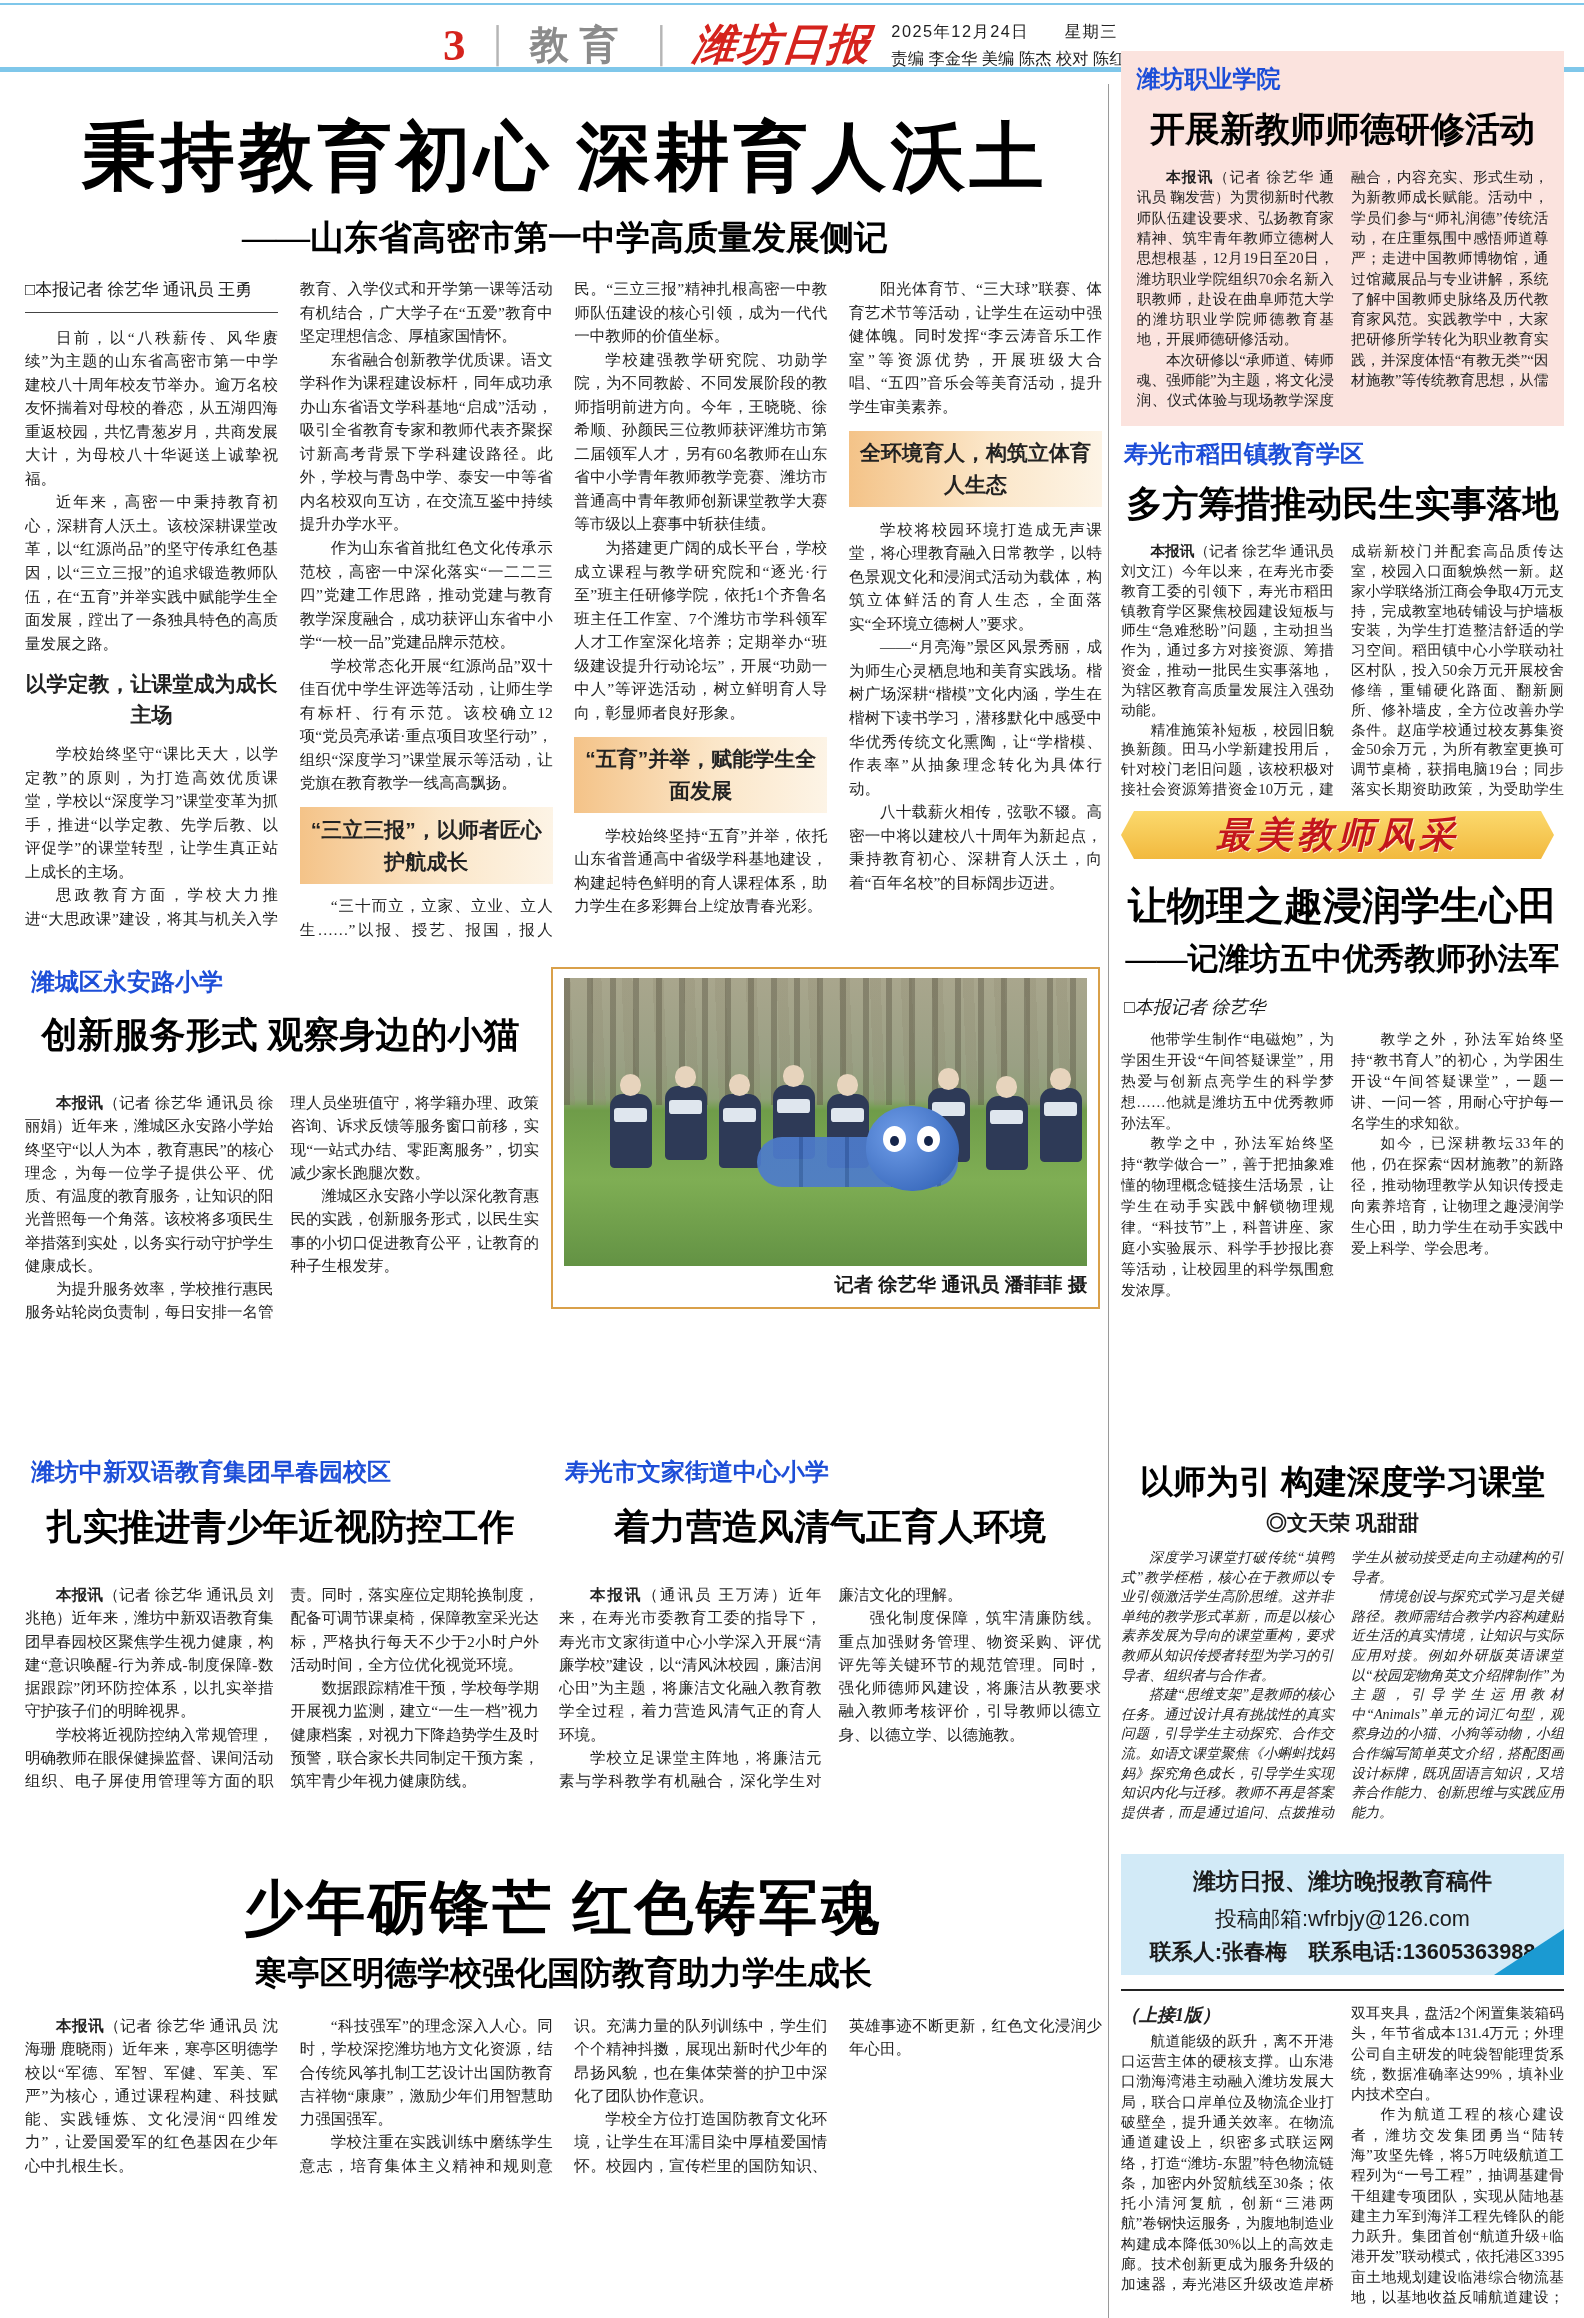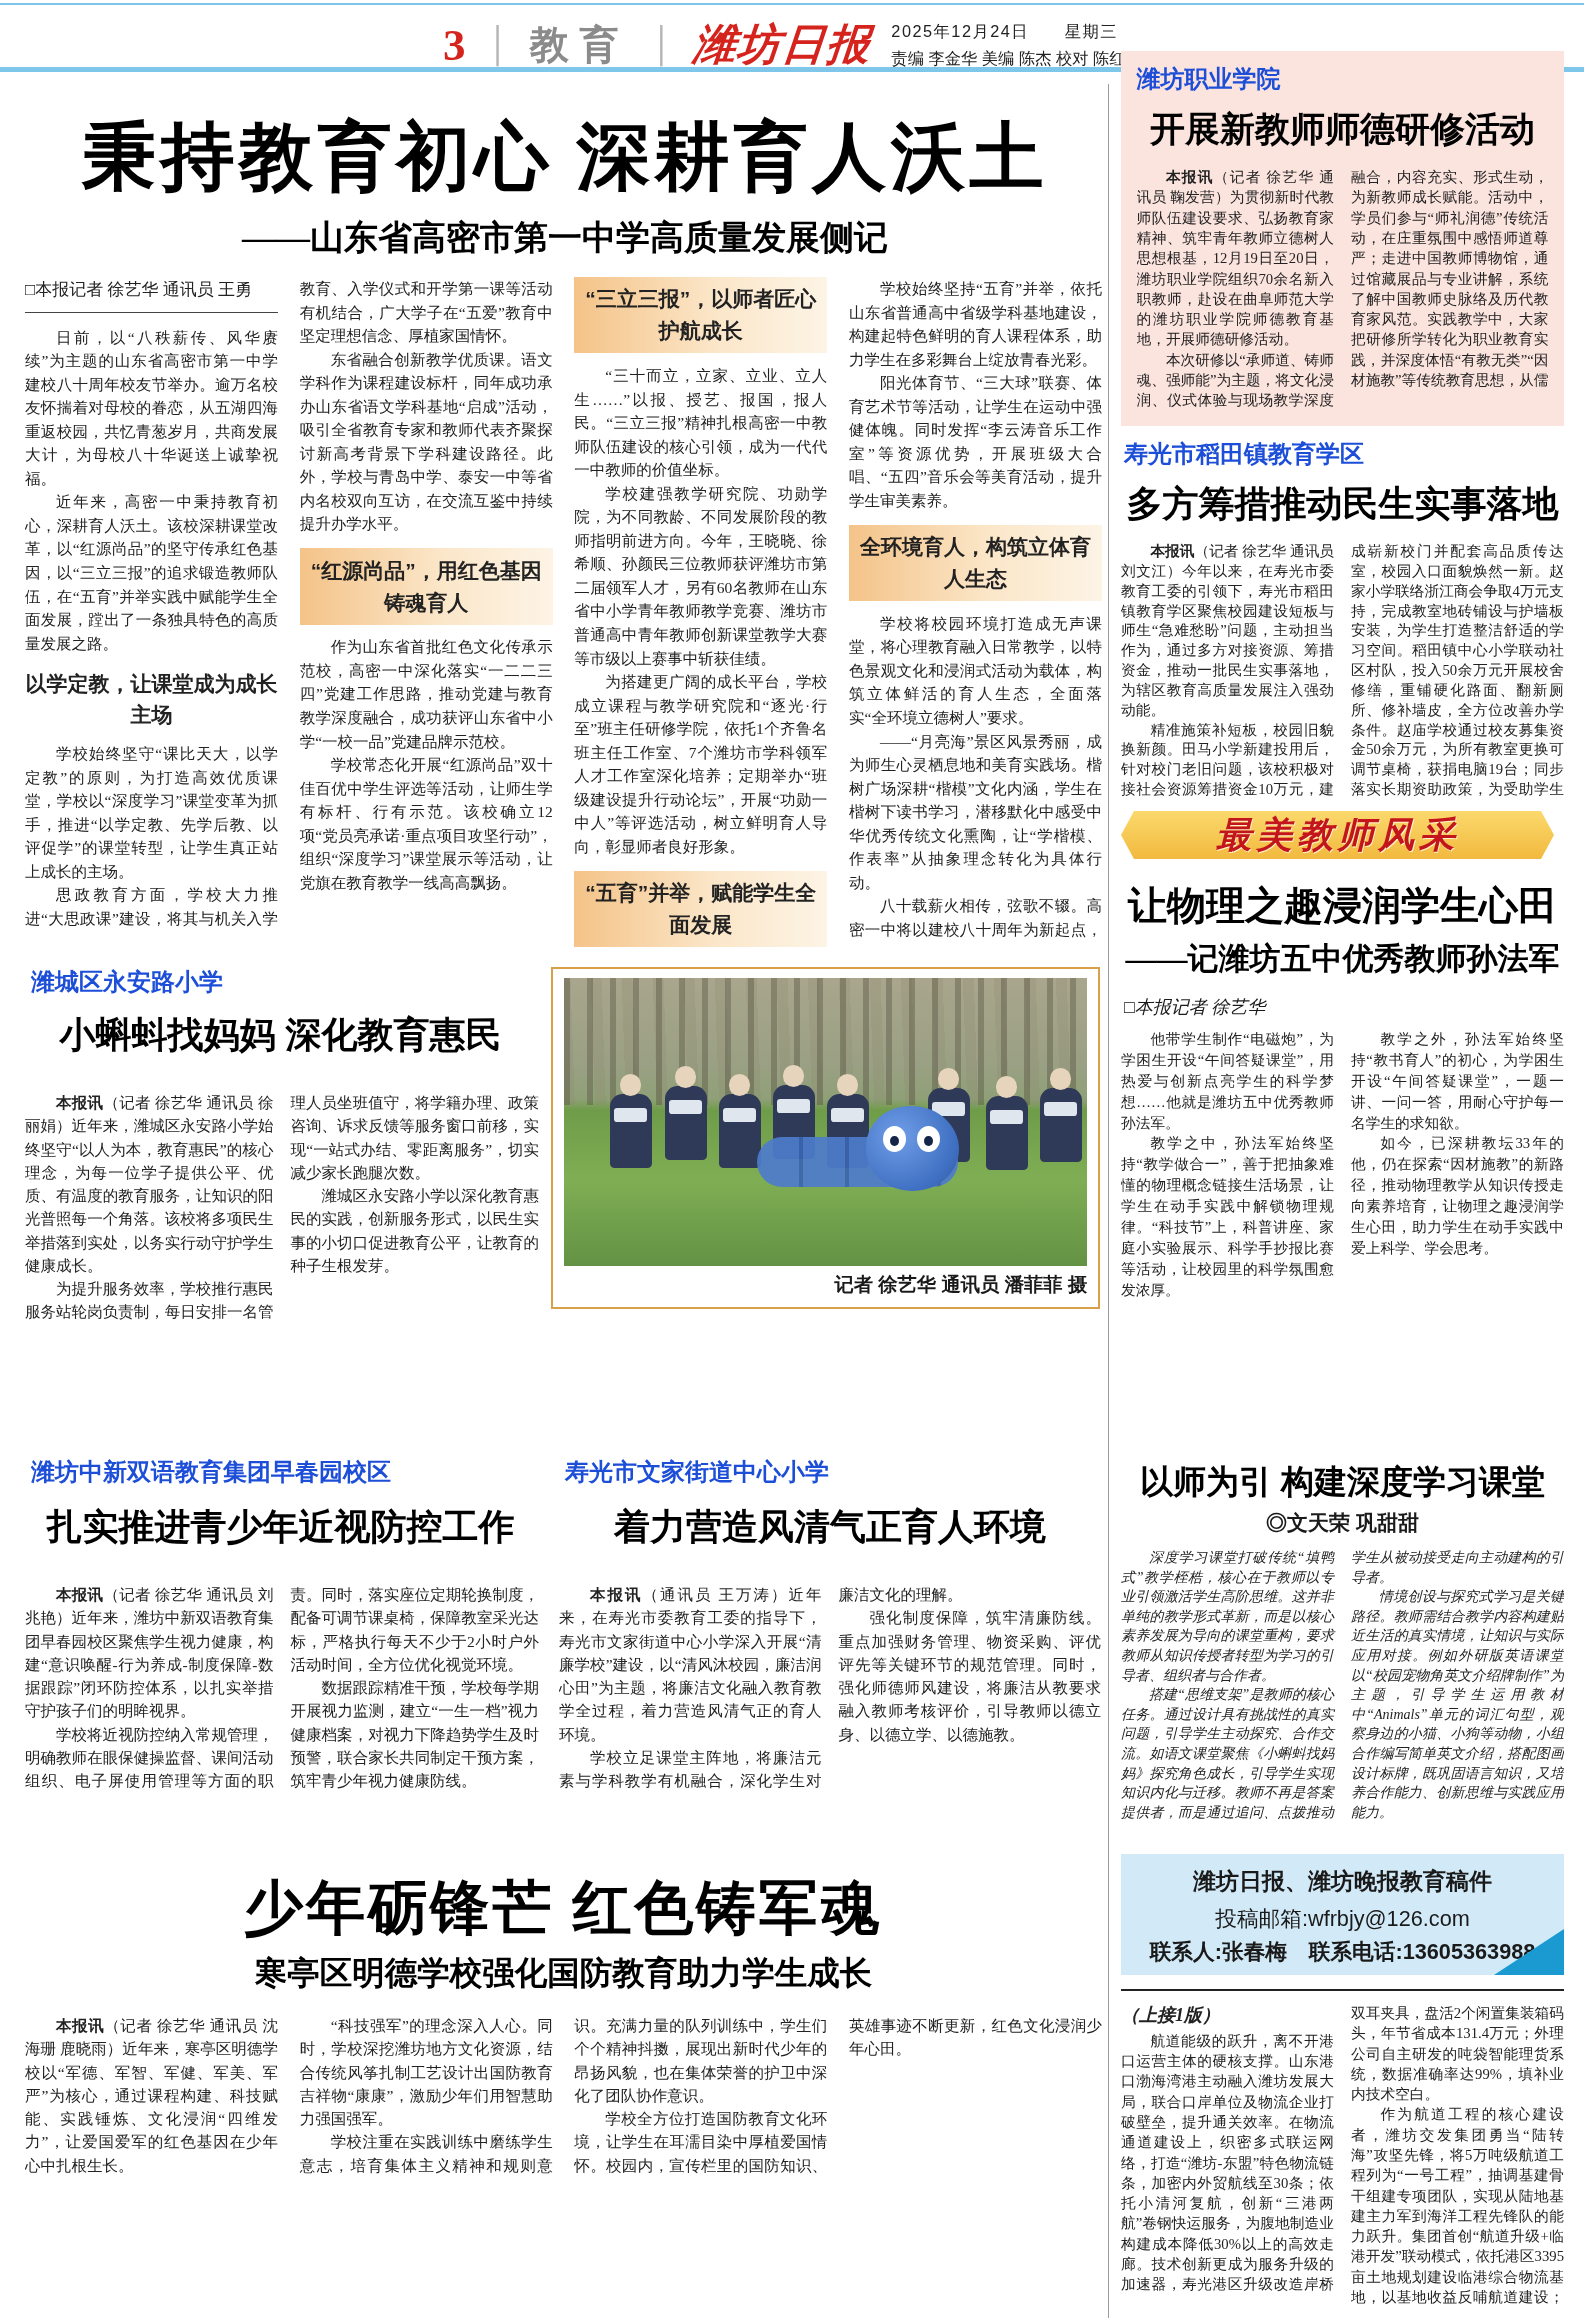--- a/index.html
+++ b/index.html
@@ -96,38 +96,37 @@
   <div class="abs serif-title" style="left:31px;top:215px;width:1068px;font-size:34px;font-weight:bold;">——山东省高密市第一中学高质量发展侧记</div>
 
   <div class="abs body-text cols4" style="left:25px;top:277px;width:1077px;height:672px;font-size:15.5px;line-height:1.52;">
     <div class="byline-main">□本报记者 徐艺华 通讯员 王勇</div>
     <p>日前，以“八秩薪传、风华赓续”为主题的山东省高密市第一中学建校八十周年校友节举办。逾万名校友怀揣着对母校的眷恋，从五湖四海重返校园，共忆青葱岁月，共商发展大计，为母校八十华诞送上诚挚祝福。</p>
     <p>近年来，高密一中秉持教育初心，深耕育人沃土。该校深耕课堂改革，以“红源尚品”的坚守传承红色基因，以“三立三报”的追求锻造教师队伍，在“五育”并举实践中赋能学生全面发展，蹚出了一条独具特色的高质量发展之路。</p>
     <div class="sub-h">以学定教，让课堂成为成长主场</div>
     <p>学校始终坚守“课比天大，以学定教”的原则，为打造高效优质课堂，学校以“深度学习”课堂变革为抓手，推进“以学定教、先学后教、以评促学”的课堂转型，让学生真正站上成长的主场。</p>
     <p>思政教育方面，学校大力推进“大思政课”建设，将其与机关入学教育、入学仪式和开学第一课等活动有机结合，广大学子在“五爱”教育中坚定理想信念、厚植家国情怀。</p>
     <p>东省融合创新教学优质课。语文学科作为课程建设标杆，同年成功承办山东省语文学科基地“启成”活动，吸引全省教育专家和教师代表齐聚探讨新高考背景下学科建设路径。此外，学校与青岛中学、泰安一中等省内名校双向互访，在交流互鉴中持续提升办学水平。</p>
-    <div class="sub-h orange">“红源尚品”，用红色基因铸魂育人</div>
     <p>作为山东省首批红色文化传承示范校，高密一中深化落实“一二二三四”党建工作思路，推动党建与教育教学深度融合，成功获评山东省中小学“一校一品”党建品牌示范校。</p>
     <p>学校常态化开展“红源尚品”双十佳百优中学生评选等活动，让师生学有标杆、行有示范。该校确立12项“党员亮承诺·重点项目攻坚行动”，组织“深度学习”课堂展示等活动，让党旗在教育教学一线高高飘扬。</p>
     <div class="sub-h orange">“三立三报”，以师者匠心护航成长</div>
     <p>“三十而立，立家、立业、立人生……”以报、授艺、报国，报人民。“三立三报”精神扎根高密一中教师队伍建设的核心引领，成为一代代一中教师的价值坐标。</p>
     <p>学校建强教学研究院、功勋学院，为不同教龄、不同发展阶段的教师指明前进方向。今年，王晓晓、徐希顺、孙颜民三位教师获评潍坊市第二届领军人才，另有60名教师在山东省中小学青年教师教学竞赛、潍坊市普通高中青年教师创新课堂教学大赛等市级以上赛事中斩获佳绩。</p>
     <p>为搭建更广阔的成长平台，学校成立课程与教学研究院和“逐光·行至”班主任研修学院，依托1个齐鲁名班主任工作室、7个潍坊市学科领军人才工作室深化培养；定期举办“班级建设提升行动论坛”，开展“功勋一中人”等评选活动，树立鲜明育人导向，彰显师者良好形象。</p>
     <div class="sub-h orange">“五育”并举，赋能学生全面发展</div>
     <p>学校始终坚持“五育”并举，依托山东省普通高中省级学科基地建设，构建起特色鲜明的育人课程体系，助力学生在多彩舞台上绽放青春光彩。</p>
     <p>阳光体育节、“三大球”联赛、体育艺术节等活动，让学生在运动中强健体魄。同时发挥“李云涛音乐工作室”等资源优势，开展班级大合唱、“五四”音乐会等美育活动，提升学生审美素养。</p>
     <div class="sub-h orange">全环境育人，构筑立体育人生态</div>
     <p>学校将校园环境打造成无声课堂，将心理教育融入日常教学，以特色景观文化和浸润式活动为载体，构筑立体鲜活的育人生态，全面落实“全环境立德树人”要求。</p>
     <p>——“月亮海”景区风景秀丽，成为师生心灵栖息地和美育实践场。楷树广场深耕“楷模”文化内涵，学生在楷树下读书学习，潜移默化中感受中华优秀传统文化熏陶，让“学楷模、作表率”从抽象理念转化为具体行动。</p>
     <p>八十载薪火相传，弦歌不辍。高密一中将以建校八十周年为新起点，秉持教育初心、深耕育人沃土，向着“百年名校”的目标阔步迈进。</p>
   </div>
 
   <div class="abs kicker" style="left:31px;top:966px;">潍城区永安路小学</div>
-  <div class="abs sec-title" style="left:25px;top:1011px;width:511px;font-size:36px;">小蝌蚪找妈妈    深化教育惠民</div>
+  <div class="abs sec-title" style="left:25px;top:1011px;width:511px;font-size:36px;">创新服务形式    观察身边的小猫</div>
   <div class="abs body-text cols2" style="left:25px;top:1091px;width:514px;height:342px;font-size:15.5px;line-height:1.5;">
     <p><b class="lead-label">本报讯</b><span>（记者 徐艺华 通讯员 徐丽娟）近年来，潍城区永安路小学始终坚守“以人为本，教育惠民”的核心理念，为每一位学子提供公平、优质、有温度的教育服务，让知识的阳光普照每一个角落。该校将多项民生举措落到实处，以务实行动守护学生健康成长。</span></p>
     <p>为提升服务效率，学校推行惠民服务站轮岗负责制，每日安排一名管理人员坐班值守，将学籍办理、政策咨询、诉求反馈等服务窗口前移，实现“一站式办结、零距离服务”，切实减少家长跑腿次数。</p>
     <p>潍城区永安路小学以深化教育惠民的实践，创新服务形式，以民生实事的小切口促进教育公平，让教育的种子生根发芽。</p>
   </div>
 
   <div class="abs photo-frame" style="left:551px;top:967px;width:549px;">
     <div class="photo-area">
       <div class="trees"></div>
       <div class="figure" style="left:46px;top:116px;"></div>

